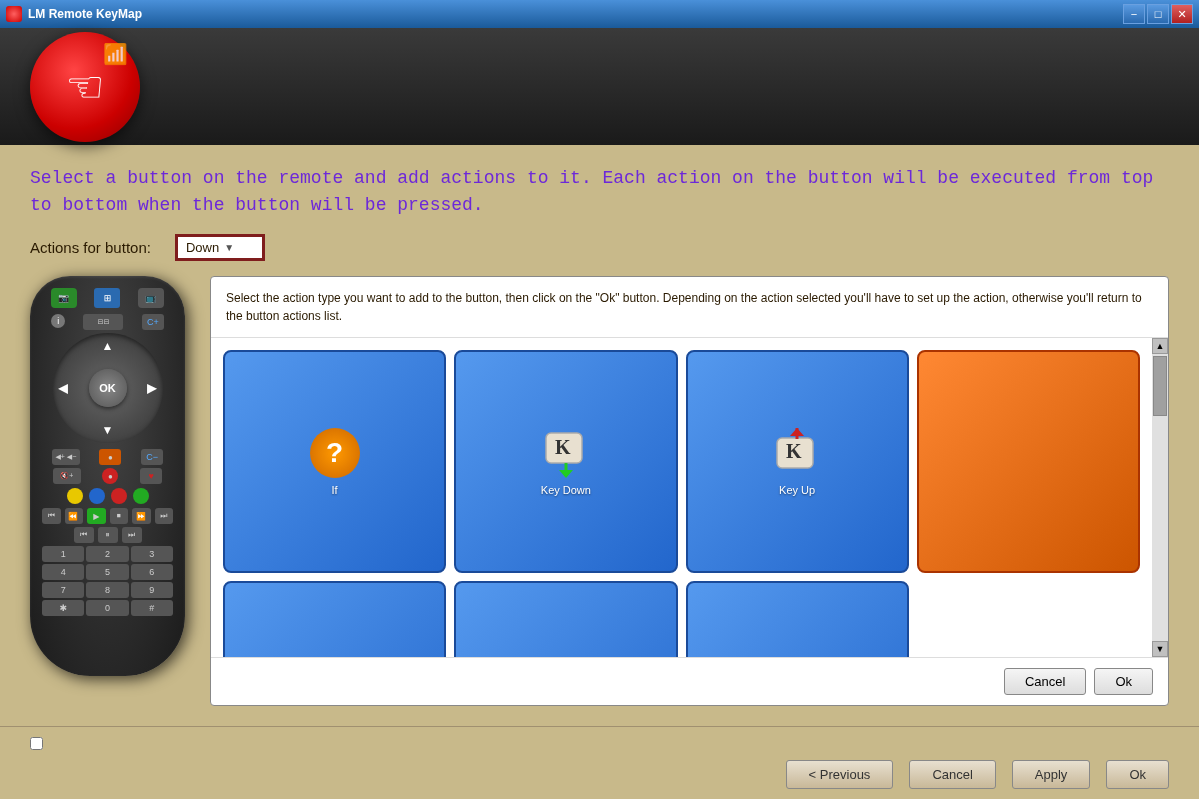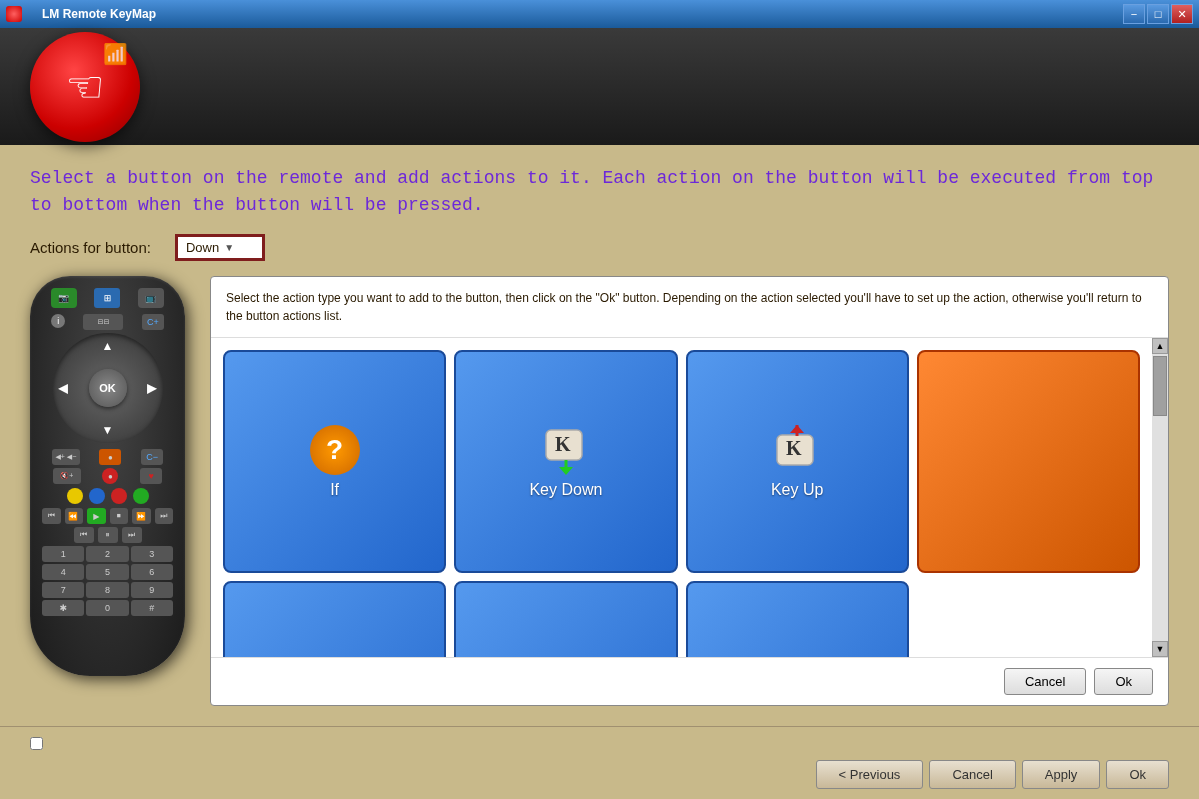--- a/index.html
+++ b/index.html
@@ -17,21 +17,21 @@
       height: 28px;
       display: flex;
       align-items: center;
       justify-content: space-between;
       padding: 0 6px;
       user-select: none;
     }
     .title-bar-left {
       display: flex;
       align-items: center;
-      gap: 20px;
+      gap: 6px;
       color: white;
       font-size: 12px;
       font-weight: bold;
     }
     .title-bar-icon {
       width: 16px;
       height: 16px;
       background: radial-gradient(circle, #ff6060, #cc0000);
       border-radius: 3px;
     }
@@ -367,21 +367,21 @@
     .action-item.blue-bg {
       background: linear-gradient(135deg, #5599ee, #2266cc);
       border-color: #1a4a99;
     }
     .action-item.orange-bg {
       background: linear-gradient(135deg, #ff8833, #cc5500);
       border-color: #aa3300;
     }
     .action-item-label {
       color: white;
-      font-size: 16px;
+      font-size: 11px;
       text-align: center;
       font-weight: 500;
       text-shadow: 0 1px 2px rgba(0,0,0,0.5);
     }
 
     
     .icon-if {
       width: 50px;
       height: 50px;
       background: radial-gradient(circle, #ff9900, #cc6600);
@@ -421,21 +421,21 @@
       display: flex;
       align-items: center;
       gap: 6px;
       font-size: 12px;
       color: #2a1a00;
       margin-bottom: 10px;
     }
     .footer-buttons {
       display: flex;
       justify-content: flex-end;
-      gap: 6px;
+      gap: 16px;
     }
     .footer-btn {
       padding: 6px 22px;
       border: 1px solid #888;
       background: linear-gradient(to bottom, #e8e0d0, #c8b898);
       cursor: pointer;
       font-size: 13px;
       border-radius: 3px;
       color: #333;
     }

